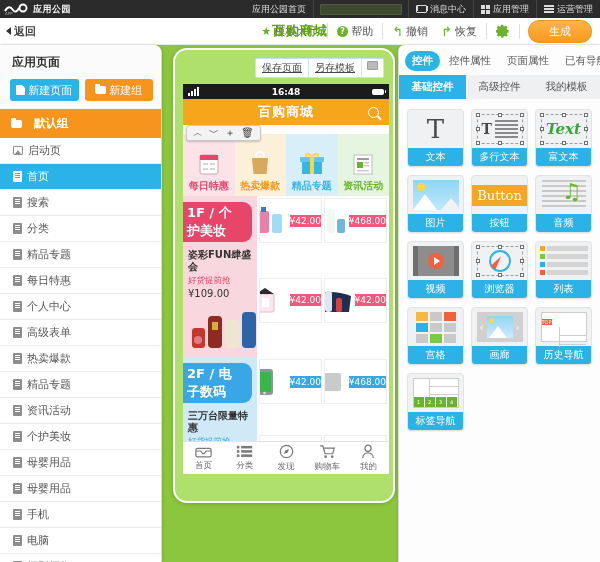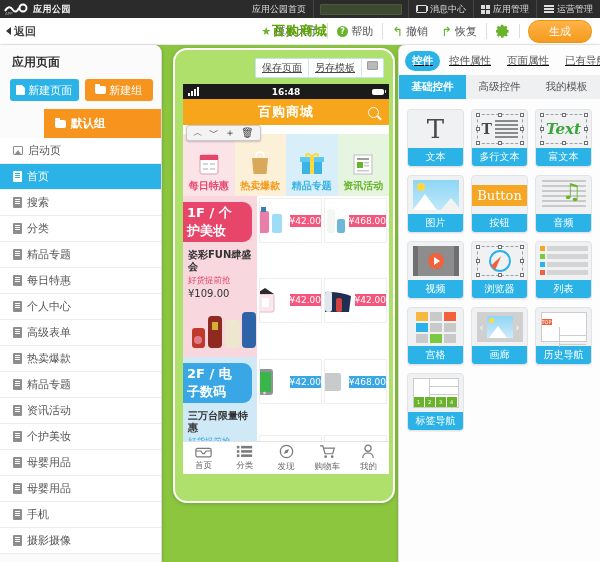--- a/index.html
+++ b/index.html
@@ -115,21 +115,21 @@
   }
   .pg-ico:after{content:"";position:absolute;right:0;top:0;border-top:3px solid #2bb3e8;border-left:3px solid transparent;}
   .fd-ico {
     width: 11px; height: 8px; background: #fff; border-radius: 1px 2px 2px 2px; display:inline-block;
     position: relative;
   }
   .fd-ico:before{content:"";position:absolute;left:0;top:-2px;width:5px;height:2px;background:#fff;border-radius:1px 1px 0 0;}
 
   .lp-group {
     background: #f7941e; color: #fff; font-size: 11.5px; font-weight: bold;
-    padding: 7px 16px 7px 11px; display: flex; align-items: center; gap: 5px; cursor: pointer; margin-left: 44px;
+    padding: 7px 16px 7px 11px; display: flex; align-items: center; gap: 12px; cursor: pointer;
   }
   .lp-list { overflow: hidden; }
   .lp-row {
     display: flex; align-items: center; gap: 5px; height: 26px;
     padding-left: 13px; font-size: 11px; color: #555;
     border-bottom: 1px solid #ededed; background: #fff; cursor: pointer;
   }
   .lp-row.active { background: #2bb3e8; color: #fff; }
   .doc-ico {
     width: 9px; height: 11px; background: #8d8d8d; border-radius: 1px; display:inline-block;
@@ -248,21 +248,21 @@
   .tabbar .tb { flex: 1; display: flex; flex-direction: column; align-items: center; gap: 2px; cursor: pointer;}
   .tabbar .tb span { font-size: 8.5px; color: #6b6b6b; }
 
   
   .right-panel {
     position: absolute; right: 0; top: 0; bottom: 0; width: 202px;
     background: #fdfdfd; border-left: 1px solid #dcdcdc;
     border-top-left-radius: 6px; box-shadow: -1px 0 3px rgba(0,0,0,.10);
     overflow: hidden;
   }
-  .rp-tabs { display: flex; align-items: center; padding: 6px 4px 4px 6px; gap: 2px; text-decoration: underline; }
+  .rp-tabs { display: flex; align-items: center; padding: 6px 4px 4px 6px; gap: 2px; }
   .rp-tab {
     font-size: 10.5px; color: #555; padding: 3px 7px; border-radius: 10px; cursor: pointer;
     white-space: nowrap;
   }
   .rp-tab.sel { background: #2bb3e8; color: #fff; font-weight: bold; }
   .rp-subtabs { display: flex; background: #eef0f1; }
   .rp-sub {
     flex: 1; text-align: center; font-size: 10.5px; color: #555; padding: 5px 0; cursor: pointer;
   }
   .rp-sub.sel { background: #2bb3e8; color: #fff; font-weight: bold; }
@@ -490,20 +490,24 @@
             <span class="doc-ico"></span>
             <span>母婴用品</span>
           </div>
           <div class="lp-row">
             <span class="doc-ico"></span>
             <span>母婴用品</span>
           </div>
           <div class="lp-row">
             <span class="doc-ico"></span>
             <span>手机</span>
+          </div>
+          <div class="lp-row">
+            <span class="doc-ico"></span>
+            <span>电脑</span>
           </div>
           <div class="lp-row">
             <span class="doc-ico"></span>
             <span>摄影摄像</span>
           </div>
         </div>
     </div>
 
     <div class="preview-wrap">
       <div class="phone-card">

